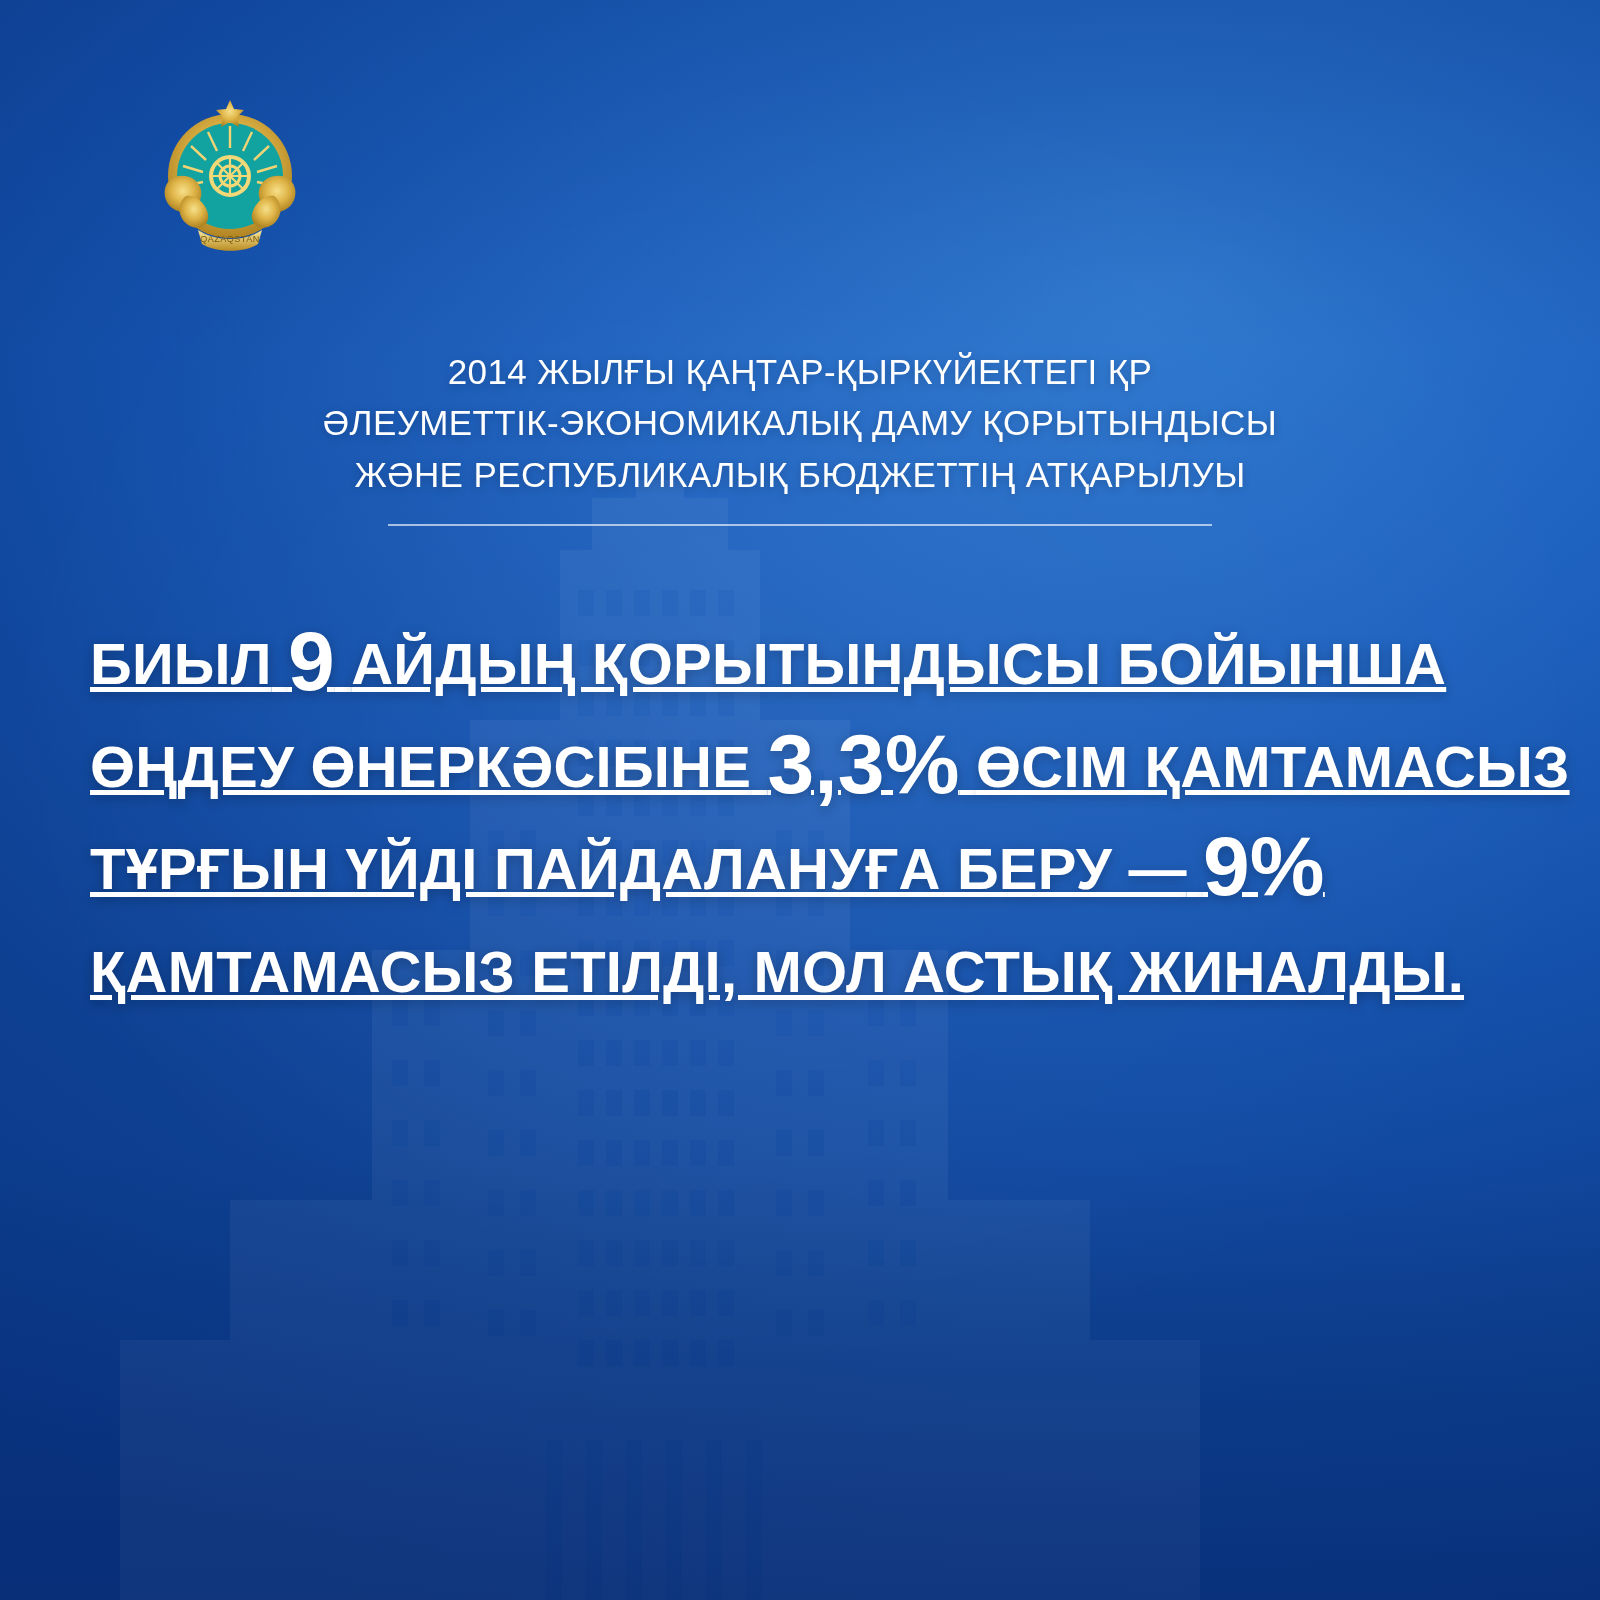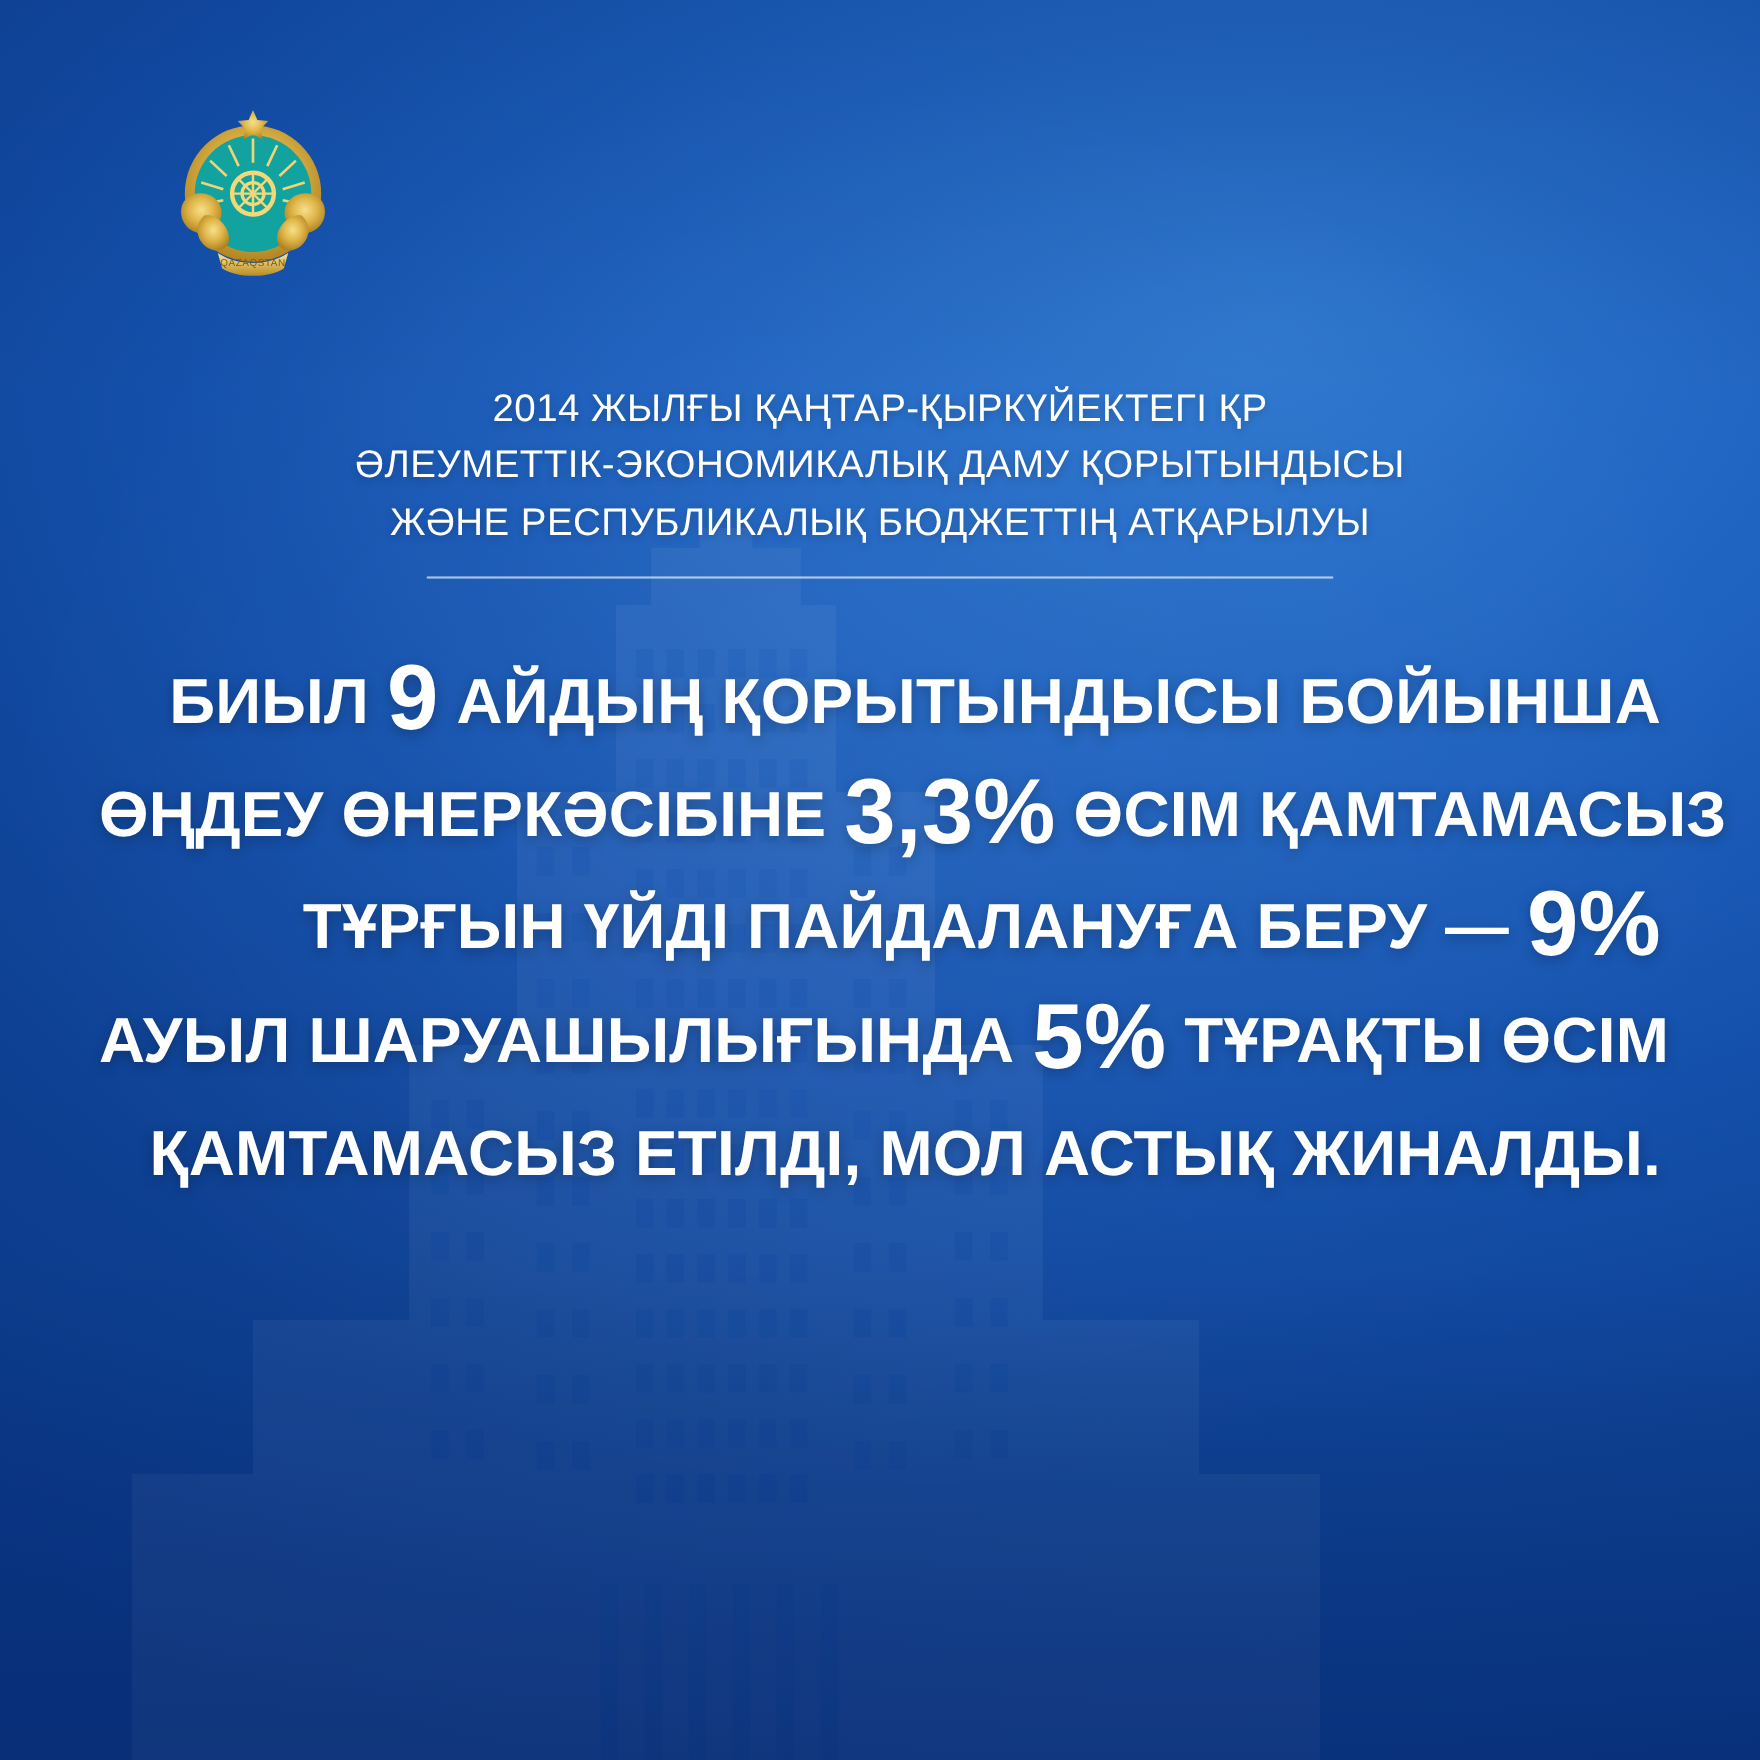--- a/index.html
+++ b/index.html
@@ -81,30 +81,31 @@
     left: 50%;
     transform: translateX(-50%);
     width: 824px;
     height: 2px;
     background: rgba(255,255,255,0.62);
   }
 
   
   .statement {
     position: absolute;
-    top: 596px;
+    top: 622px;
     left: 50%;
     transform: translateX(-50%);
     width: 1420px;
-    text-align: right;
+    text-align: left;
     font-weight: 700;
     font-size: 58px;
     line-height: 1.46;
     letter-spacing: 0.2px;
     text-shadow: 0 3px 12px rgba(0,0,0,0.26);
+    text-decoration: underline;
   }
   .statement .big {
     font-size: 84px;
     line-height: 0.9;
     font-weight: 700;
   }
   .statement .line {
     display: block;
     white-space: nowrap;
     margin-bottom: 18px;
@@ -389,22 +390,17 @@
     <span class="line">
       <span>ӨҢДЕУ ӨНЕРКӘСІБІНЕ</span>
       <span class="big">3,3%</span>
       <span>ӨСІМ ҚАМТАМАСЫЗ</span>
     </span>
     <span class="line">
       <span>ТҰРҒЫН ҮЙДІ ПАЙДАЛАНУҒА БЕРУ —</span>
       <span class="big">9%</span>
     </span>
     <span class="line">
-      <span>АУЫЛ ШАРУАШЫЛЫҒЫНДА</span>
-      <span class="big">5%</span>
-      <span>ТҰРАҚТЫ ӨСІМ</span>
-    </span>
-    <span class="line">
       <span>ҚАМТАМАСЫЗ ЕТІЛДІ, МОЛ АСТЫҚ ЖИНАЛДЫ.</span>
     </span>
   </div>
 
 </div>
 
 </body></html>

